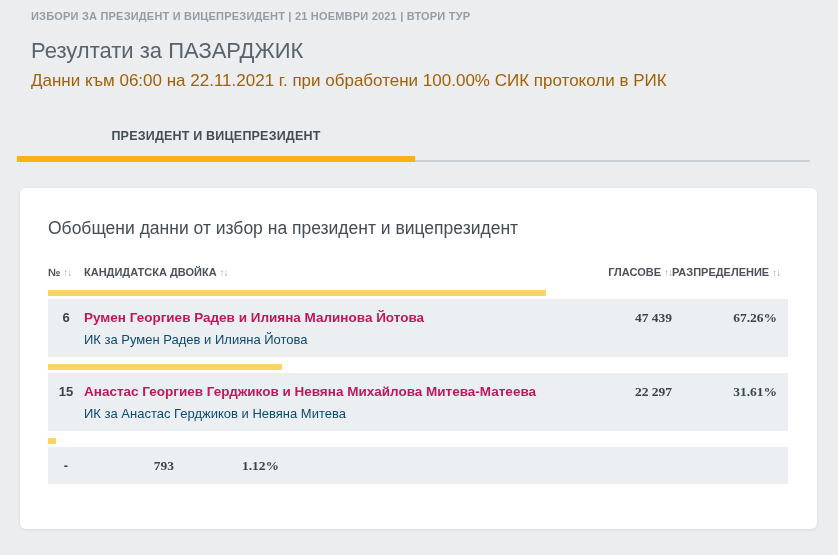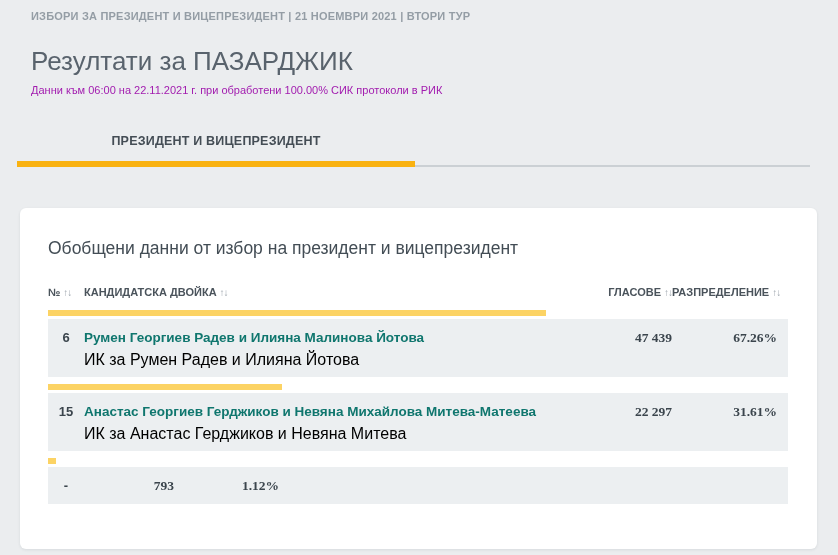--- a/index.html
+++ b/index.html
@@ -11,44 +11,44 @@
     overflow: hidden;
   }
 
   
   .page-header { padding: 10px 14px 0 31px; }
   .eyebrow {
     font-size: 11px; font-weight: 700; color: #949da5;
     letter-spacing: 0.2px;
   }
   .page-title {
-    margin: 24px 0 0; font-size: 26px; font-weight: 400; color: #59636d;
+    margin: 16px 0 0; font-size: 22px; font-weight: 400; color: #59636d;
   }
-  .page-subtitle { margin-top: 7px; font-size: 11px; color: #a21caf; }
+  .page-subtitle { margin-top: 7px; font-size: 17px; color: #a16207; }
 
   
   .tab-bar { margin: 30px 28px 0 17px; text-decoration: underline; }
   .tab {
     display: inline-block; width: 398px; padding: 8px 0 13px;
     text-align: center; font-size: 12.5px; font-weight: 700; color: #444d55;
     letter-spacing: 0.2px; cursor: pointer;
   }
   .tab-track { position: relative; height: 6px; }
   .track-line {
     position: absolute; left: 0; bottom: 0; width: 793px; height: 2px;
     background: #cbd0d4;
   }
   .tab-indicator {
     position: absolute; left: 0; bottom: 0; width: 398px; height: 6px;
     background: #f9b211;
   }
 
   
   .card {
-    margin: 41px 21px 0 20px; background: #ffffff; border-radius: 6px;
+    margin: 26px 21px 0 20px; background: #ffffff; border-radius: 6px;
     box-shadow: 0 1px 3px rgba(44,56,66,0.10);
     padding: 30px 29px 45px 28px;
   }
   .card-title { margin: 0; font-size: 17.5px; font-weight: 400; color: #434d55; }
 
   
   .thead {
     display: flex; align-items: baseline;
     margin-top: 27px; padding-right: 11px;
     font-size: 11px; font-weight: 700; color: #4a535b;
@@ -67,24 +67,24 @@
   .result-bar { height: 6px; background: #fcd364; margin-bottom: 3px; }
   .row {
     display: flex; align-items: flex-start;
     background: #eceff1; padding: 10px 11px 10px 0;
   }
   .row .cell-num {
     text-align: center; font-size: 13px; font-weight: 700;
     color: #3b454d; line-height: 17px;
   }
   .cand-name {
-    font-size: 13.5px; font-weight: 700; color: #0f766e; line-height: 17px;
+    font-size: 13.5px; font-weight: 700; color: #be185d; line-height: 17px;
   }
   .cand-sub {
-    font-size: 16px; color: #000000; line-height: 15px; margin-top: 6px;
+    font-size: 13px; color: #0c4a6e; line-height: 15px; margin-top: 6px;
   }
   .cand-sub:empty { display: none; }
   .row .cell-votes, .row .cell-pct {
     font-size: 13.5px; font-weight: 700; color: #3b454d; line-height: 17px; font-family: Liberation Serif, serif;
   }
 </style>
 </head>
 <body>
 
 <div>

